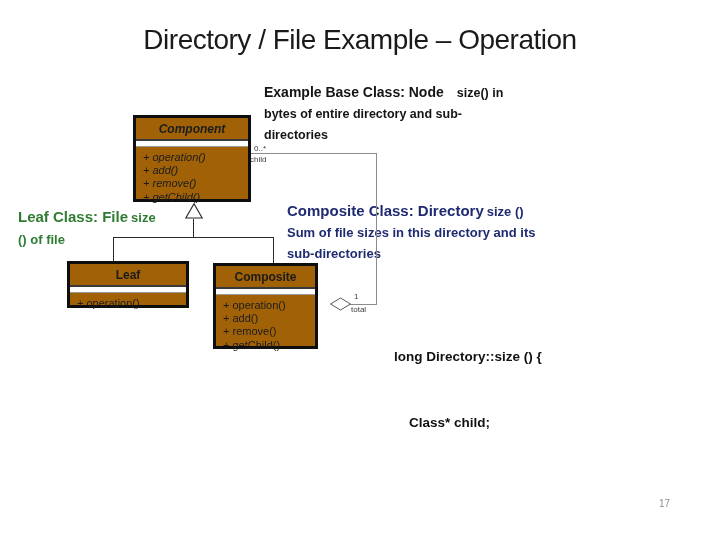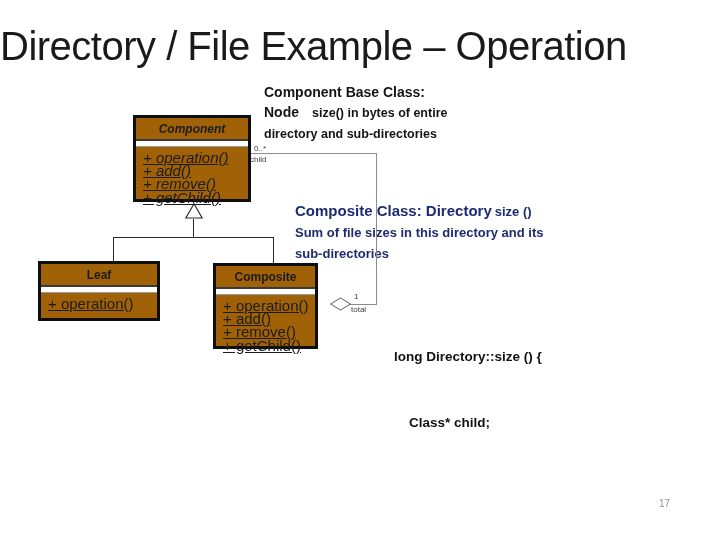--- a/index.html
+++ b/index.html
@@ -3,50 +3,50 @@
 <meta charset="utf-8">
 <style>
   * { margin:0; padding:0; box-sizing:border-box; }
   html,body { background:#e8e8e8; }
   .slide {
     position:relative; width:720px; height:540px; background:#ffffff;
     font-family:"Liberation Sans", sans-serif; overflow:hidden; margin:0 auto;
   }
   
   .slide-title {
-    position:absolute; left:0; right:0; top:24px; 
-    font-size:40px; font-weight:400; color:var(--title,#1a1a1a);
+    position:absolute; left:0; right:0; top:24px; text-align:center;
+    font-size:28px; font-weight:400; color:var(--title,#1a1a1a);
     letter-spacing:-0.5px; white-space:nowrap;
   }
   
   .ann { position:absolute; font-weight:bold; }
   .ann .h { font-size:14px; }
   .ann .d { font-size:12.5px; }
   .ann-abstract { left:264px; top:82px; width:240px; line-height:19px; color:#141414; }
   .ann-abstract .d { margin-left:13px; }
   .ann-leaf { left:18px; top:206px; width:140px; line-height:21px; color:var(--green,#2e7d32); }
   .ann-leaf .h { font-size:15px; }
   .ann-leaf .d { font-size:13px; margin-left:3px; }
-  .ann-composite { left:287px; top:201px; width:250px; line-height:20px; color:var(--navy,#1e2b70);margin-left:8px; }
+  .ann-composite { left:287px; top:201px; width:250px; line-height:20px; color:var(--navy,#1e2b70); }
   .ann-composite .h { font-size:15px; }
   .ann-composite .d { font-size:13px; margin-left:3px; }
   
   .uml {
     position:absolute; background:#a16207; border:3px solid #0e0e0e; color:#1c1c1c;
   }
   .uml .klass {
     text-align:center; font-weight:bold; font-size:12px; padding:4px 0 3px;
     border-bottom:2px solid #3a3a3a;
   }
   .uml .attrs { height:6px; border-bottom:1px solid #9a9a9a; background:#fdfdfd; }
-  .uml .ops { padding:4px 4px 2px 7px; font-size:15px; line-height:13.2px;text-decoration:underline; }
+  .uml .ops { padding:4px 4px 2px 7px; font-size:11px; line-height:13.2px; }
   .uml-component { left:133px; top:115px; width:118px; height:87px; }
   .uml-component .klass { font-style:italic; }
   .uml-component .ops { font-style:italic; }
-  .uml-leaf { left:38px; top:261px; width:122px; height:60px; }
+  .uml-leaf { left:67px; top:261px; width:122px; height:47px; }
   .uml-composite { left:213px; top:263px; width:105px; height:86px; }
   
   .ln { position:absolute; }
   .ln-assoc { background:var(--line-assoc,#8c8c8c); }
   .ln-inherit { background:var(--line-inherit,#2b2b2b); }
   .glyph { position:absolute; display:block; }
   .edge-label {
     position:absolute; font-size:8px; color:#3c3c3c; line-height:9px; white-space:nowrap;
   }
   
@@ -62,23 +62,26 @@
   }
 </style>
 </head>
 <body>
 
 <div class="slide">
 
   <div class="slide-title">Directory / File Example – Operation</div>
 
   <div class="ann ann-abstract">
-    <span class="h">Component Base Class: Node</span><span class="d">size() in bytes of entire directory and sub-directories</span>
+    <span class="h">Example Base Class: Node</span><span class="d">size() in bytes of entire directory and sub-directories</span>
   </div>
 
+  <div class="ann ann-leaf">
+    <span class="h">Leaf Class: File</span><span class="d">size () of file</span>
+  </div>
 
   <div class="ann ann-composite">
     <span class="h">Composite Class: Directory</span><span class="d">size () Sum of file sizes in this directory and its sub-directories</span>
   </div>
 
   <div class="ln ln-assoc" style="left:251px; top:153px; width:126px; height:1px;"></div>
   <div class="ln ln-assoc" style="left:376px; top:153px; width:1px; height:151px;"></div>
   <div class="ln ln-assoc" style="left:349px; top:304px; width:28px; height:1px;"></div>
   <svg class="glyph" style="left:330px; top:297px;" width="21" height="14" viewBox="0 0 21 14">
     <polygon points="0.5,7 10.5,1 20.5,7 10.5,13" fill="#ffffff" stroke="#5a5a5a" stroke-width="1"></polygon>

